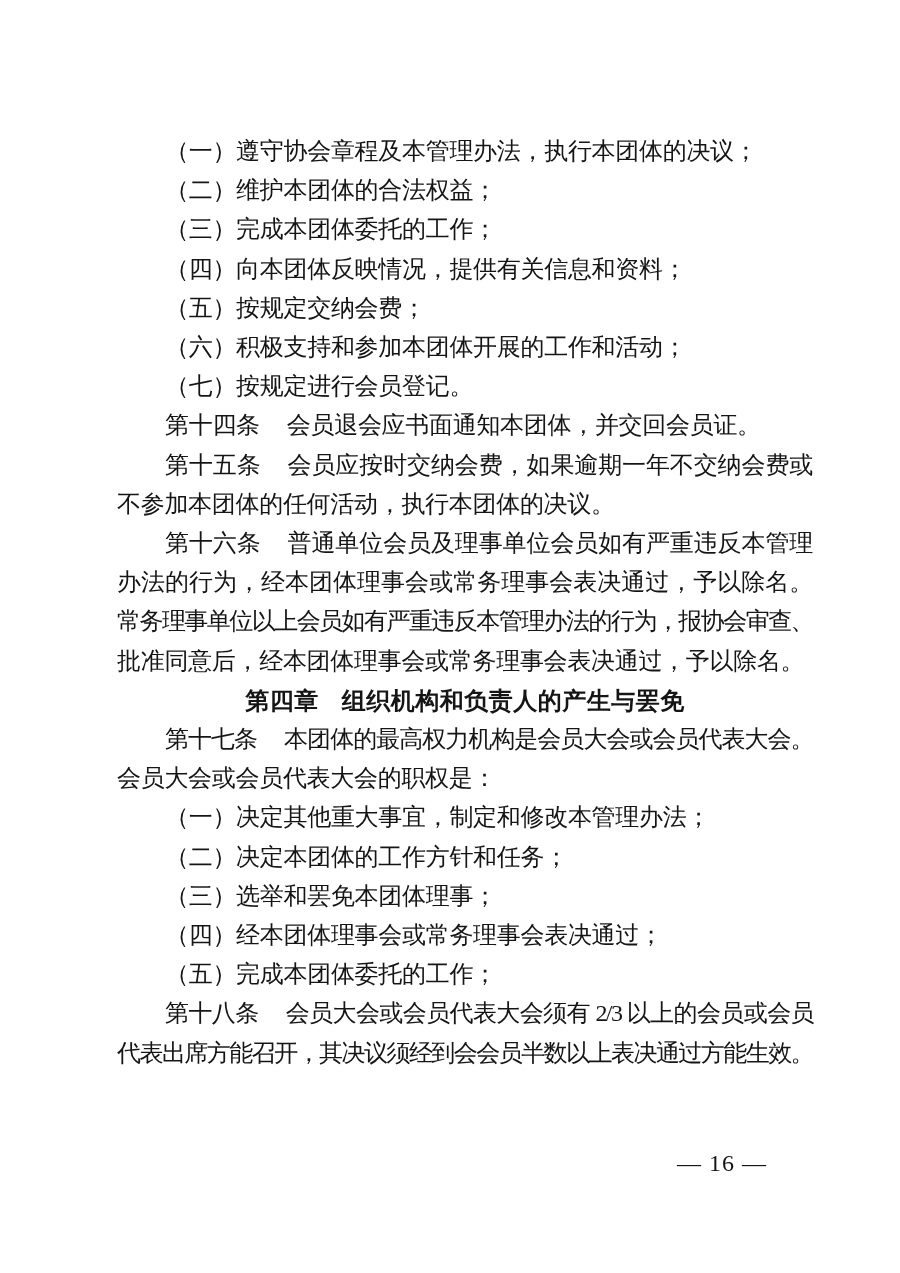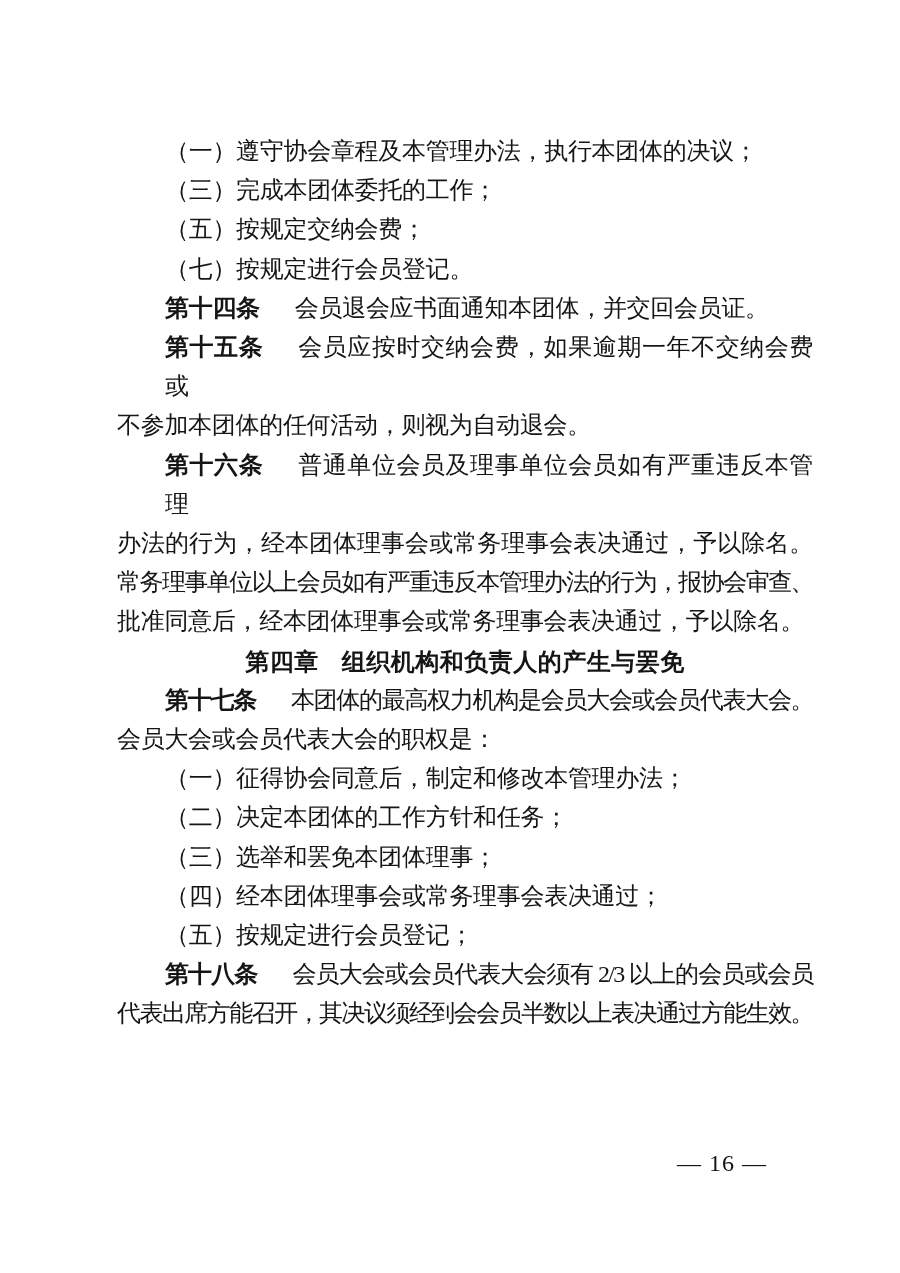--- a/index.html
+++ b/index.html
@@ -31,22 +31,22 @@
     padding-left: 48px;
   }
   .fill {
     text-align: justify;
     text-align-last: justify;
   }
   .tight {
     letter-spacing: -1.6px;
   }
   .lead-num {
-    font-weight: bold;
-    margin-right: 35px;
+    font-weight: normal;
+    margin-right: 27px;
   }
   .heading {
     text-align: center;
     text-align-last: center;
     font-family: "Liberation Sans", "DejaVu Sans", sans-serif;
     font-weight: bold;
     padding-left: 0;
     letter-spacing: 0.5px;
   }
   .chap-num {
@@ -62,35 +62,38 @@
     letter-spacing: 1px;
     white-space: nowrap;
     color: #151515;
   }
 </style>
 </head>
 <body>
 
 <div class="doc-body" id="doc-body">
     <div class="line indent">（一）遵守协会章程及本管理办法，执行本团体的决议；</div>
+    <div class="line indent">（二）维护本团体的合法权益；</div>
     <div class="line indent">（三）完成本团体委托的工作；</div>
+    <div class="line indent">（四）向本团体反映情况，提供有关信息和资料；</div>
     <div class="line indent">（五）按规定交纳会费；</div>
+    <div class="line indent">（六）积极支持和参加本团体开展的工作和活动；</div>
     <div class="line indent">（七）按规定进行会员登记。</div>
     <div class="line indent"><span class="lead-num">第十四条</span><span>会员退会应书面通知本团体，并交回会员证。</span></div>
     <div class="line indent fill"><span class="lead-num">第十五条</span><span>会员应按时交纳会费，如果逾期一年不交纳会费或</span></div>
-    <div class="line">不参加本团体的任何活动，则视为自动退会。</div>
+    <div class="line">不参加本团体的任何活动，执行本团体的决议。</div>
     <div class="line indent fill"><span class="lead-num">第十六条</span><span>普通单位会员及理事单位会员如有严重违反本管理</span></div>
     <div class="line fill">办法的行为，经本团体理事会或常务理事会表决通过，予以除名。</div>
     <div class="line fill tight">常务理事单位以上会员如有严重违反本管理办法的行为，报协会审查、</div>
     <div class="line">批准同意后，经本团体理事会或常务理事会表决通过，予以除名。</div>
     <div class="line heading"><span class="chap-num">第四章</span><span>组织机构和负责人的产生与罢免</span></div>
     <div class="line indent fill tight"><span class="lead-num">第十七条</span><span>本团体的最高权力机构是会员大会或会员代表大会。</span></div>
     <div class="line">会员大会或会员代表大会的职权是：</div>
-    <div class="line indent">（一）征得协会同意后，制定和修改本管理办法；</div>
+    <div class="line indent">（一）决定其他重大事宜，制定和修改本管理办法；</div>
     <div class="line indent">（二）决定本团体的工作方针和任务；</div>
     <div class="line indent">（三）选举和罢免本团体理事；</div>
     <div class="line indent">（四）经本团体理事会或常务理事会表决通过；</div>
-    <div class="line indent">（五）按规定进行会员登记；</div>
+    <div class="line indent">（五）完成本团体委托的工作；</div>
     <div class="line indent fill tight"><span class="lead-num">第十八条</span><span>会员大会或会员代表大会须有 2/3 以上的会员或会员</span></div>
     <div class="line fill tight">代表出席方能召开，其决议须经到会会员半数以上表决通过方能生效。</div>
   </div>
 
 <div class="page-footer">— 16 —</div>
 
 </body></html>

